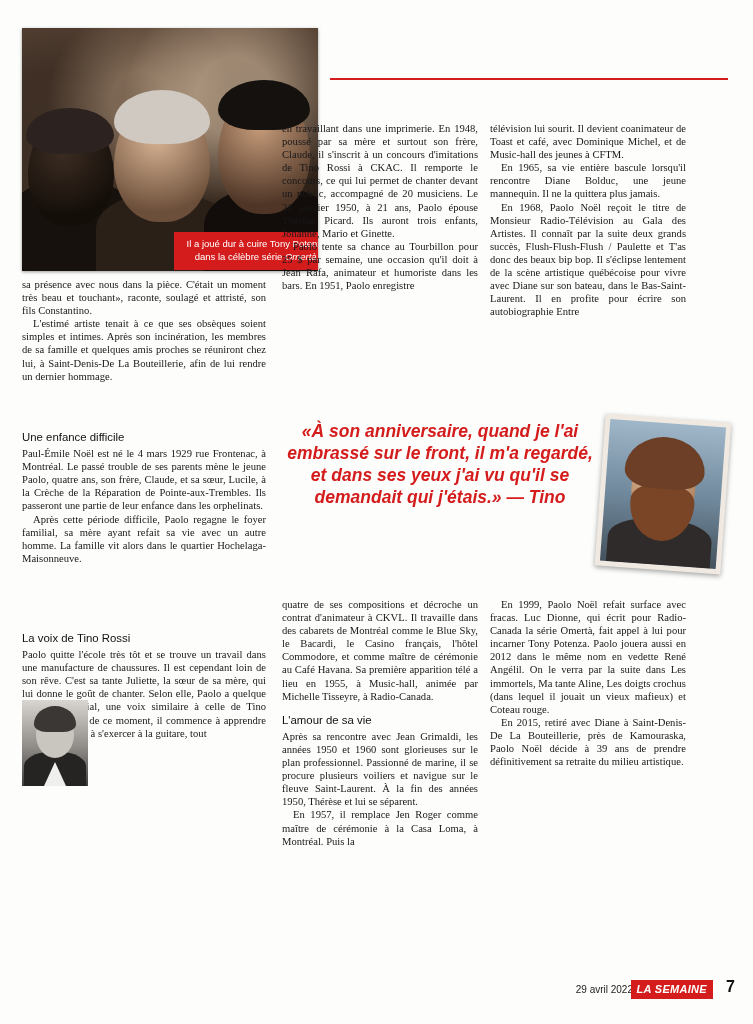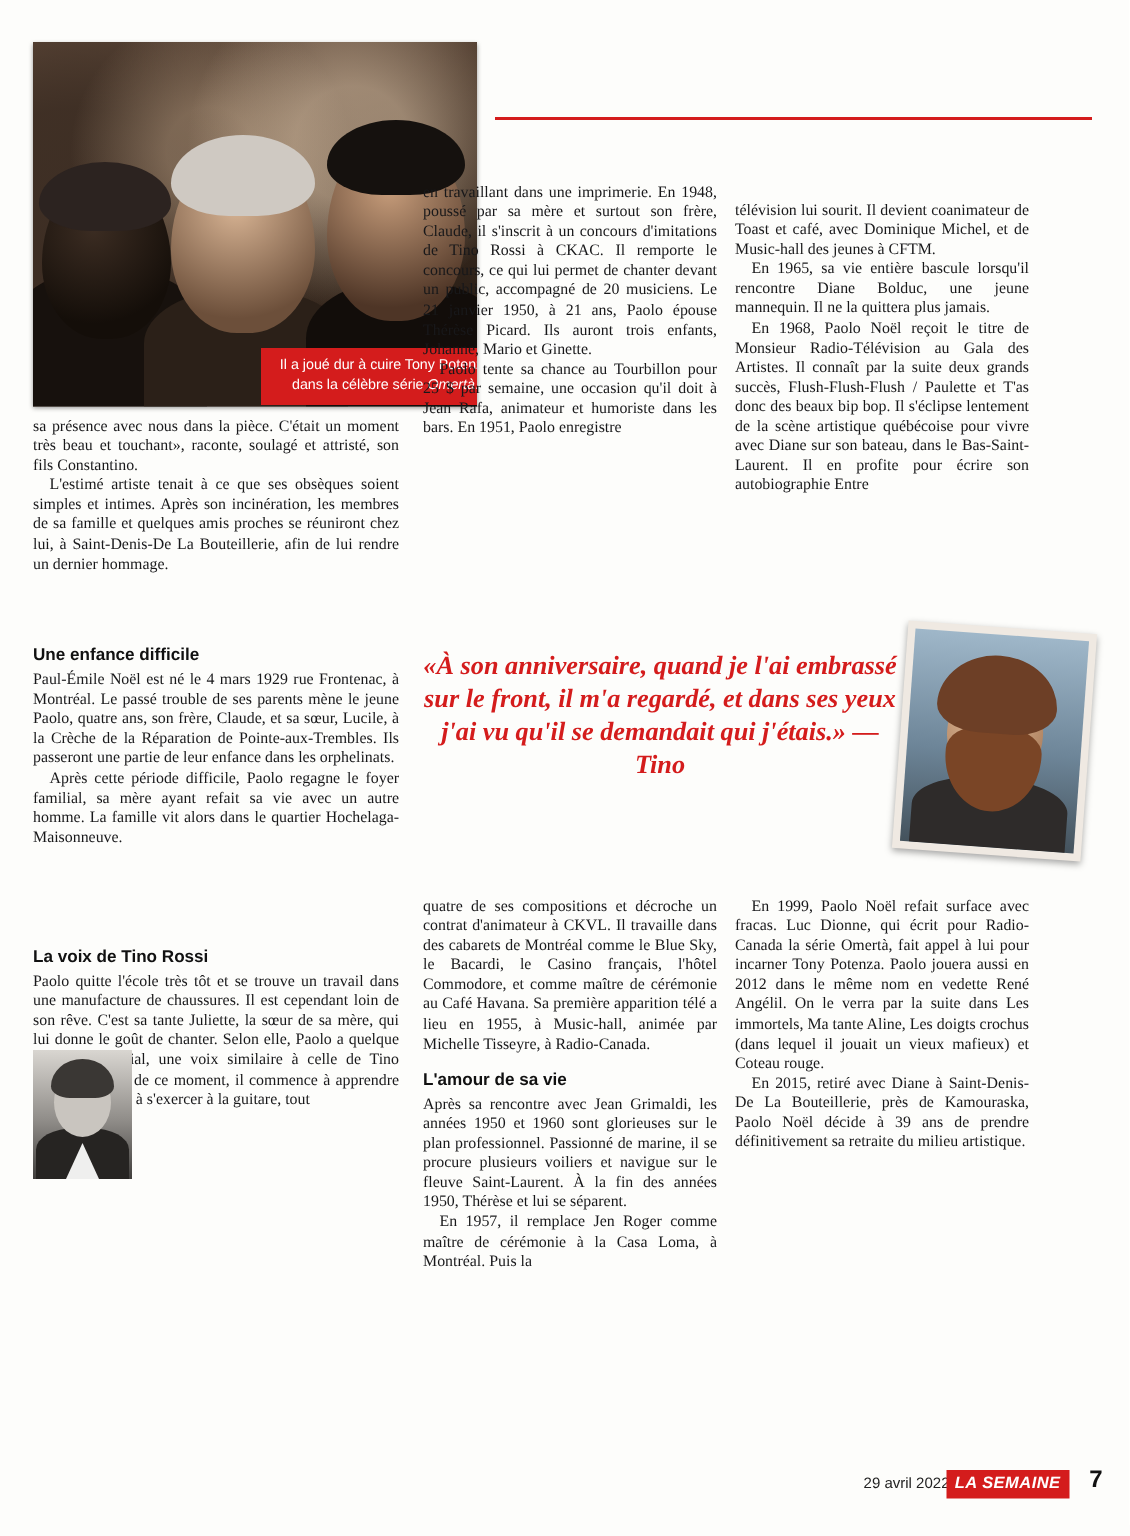--- a/index.html
+++ b/index.html
@@ -88,44 +88,44 @@
     font-size: 10.6px;
     line-height: 13.1px;
     text-align: justify;
     color: #18181a;
   }
   .col p { margin: 0; text-indent: 11px; }
   .col p.noindent { text-indent: 0; }
   .col h3 {
     font-family: "Liberation Sans", sans-serif;
     font-size: 11.4px;
-    font-weight: bold;
+    font-weight: normal;
     margin: 11px 0 3px 0;
     color: #111;
     text-indent: 0;
   }
   .c1 { left: 22px; width: 244px; }
   .c2 { left: 282px; width: 196px; }
   .c3 { left: 490px; width: 196px; }
 
   .c1a { top: 278px; height: 140px; }
   .c1b { top: 420px; }
   .c2a { top: 122px; }
   .c2b { top: 598px; }
-  .c3a { top: 122px; width: 196px; margin-top: 12px; }
+  .c3a { top: 122px; width: 196px; }
   .c3b { top: 598px; width: 196px; }
 
   
   .pullquote {
     position: absolute;
     left: 280px;
-    top: 432px;
+    top: 420px;
     width: 320px;
     color: #d41c1c;
-    font-family: Liberation Serif, serif;
+    font-family: Liberation Sans, sans-serif;
     font-style: italic;
     font-weight: bold;
     font-size: 17.5px;
     line-height: 22px;
     text-align: center;
   }
   
   .photo-portrait {
     position: absolute;
     left: 600px;

